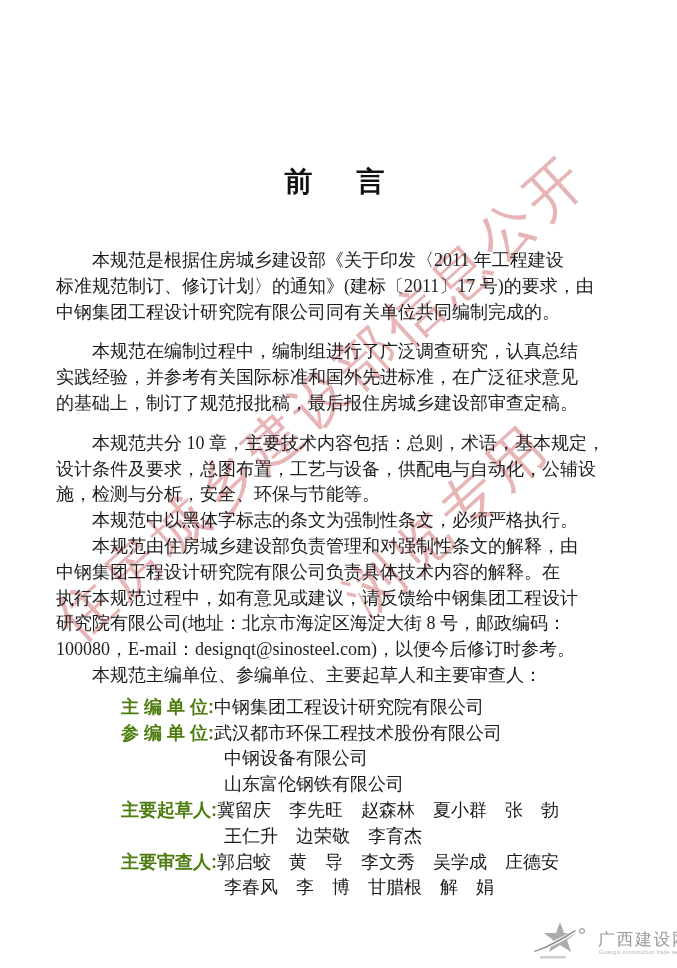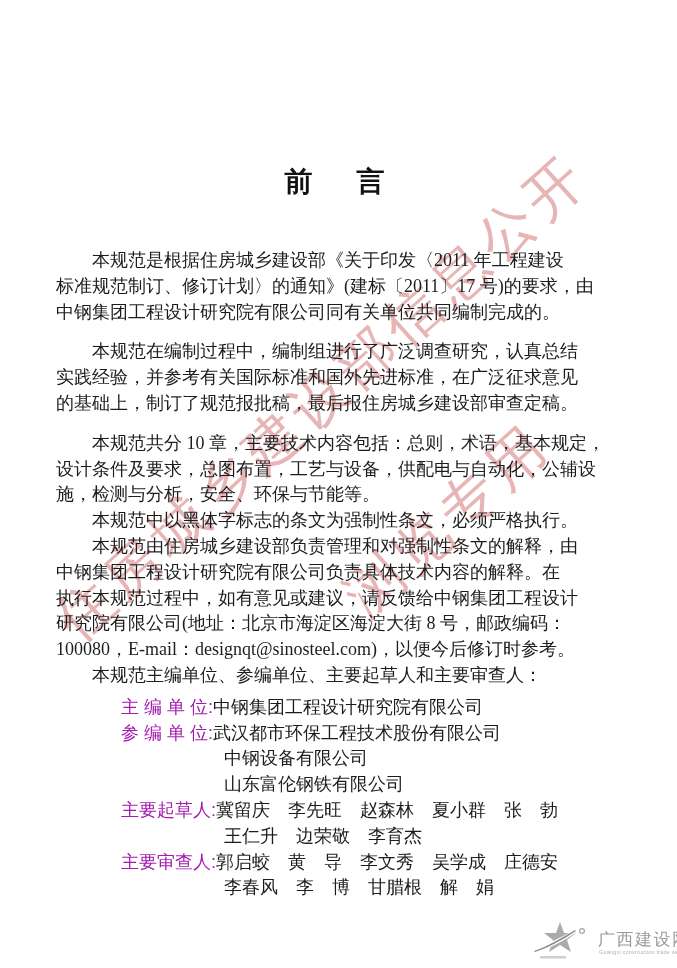--- a/index.html
+++ b/index.html
@@ -43,21 +43,21 @@
     left:56px;top:248px;width:540px;
     font-size:18px;
     line-height:25.8px;
   }
   .ln{height:25.8px;white-space:nowrap;}
   .ln.sp2{margin-top:14px;}
   .ln.sp4{margin-top:0;}
   .ln.sp6{margin-top:6px;}
   .ln .lbl{
     font-family:"Liberation Sans","DejaVu Sans",sans-serif;
-    font-weight:400;color:#a21caf;
+    font-weight:700;color:#4d7c0f;
   }
   .ln.lbl-row{margin-left:65px;}
   .ln.cont{margin-left:168px;}
   
   .logo{
     position:absolute;z-index:2;
     left:530px;top:918px;width:147px;height:46px;
   }
   .logo .mark{position:absolute;left:0;top:2px;}
   .logo .name{

